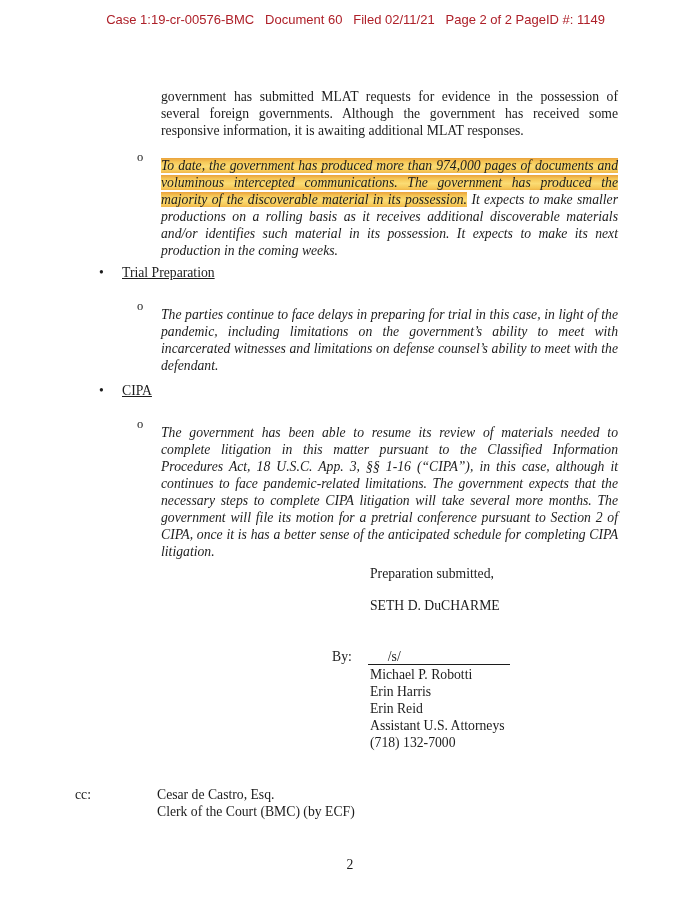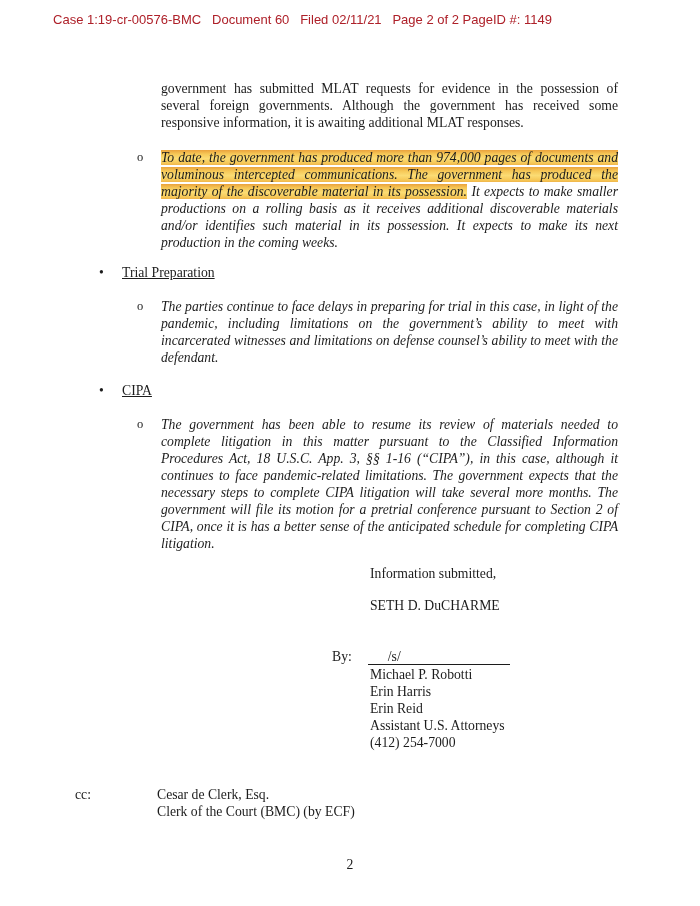--- a/index.html
+++ b/index.html
@@ -7,30 +7,31 @@
   .page {
     position:relative;
     width:700px; height:906px;
     background:#ffffff;
     overflow:hidden;
     font-family:"Liberation Serif", serif;
     color:#1c1c1c;
   }
   .ecf-stamp {
     position:absolute; top:12px; left:0; width:605px;
-    text-align:center;
+    text-align:right;
     font-family:"Liberation Sans", sans-serif;
     font-size:13px;
     color:#ae2029;
     white-space:pre;
   }
   .body-text {
     font-size:13.7px;
     line-height:17px;
     text-align:justify;
+    margin-top:8px;
   }
   .sub-item { position:absolute; display:flex; }
   .sub-bullet {
     flex:0 0 24px;
     font-size:12.5px; line-height:17px;
     text-align:left;
   }
   .sub-text { width:457px;font-style:italic; }
   .l1-item { position:absolute; display:flex; }
   .l1-bullet { flex:0 0 23px; font-size:13.7px; line-height:17px; }
@@ -90,38 +91,38 @@
   <div class="l1-item" style="left:99px; top:382px;">
     <span class="l1-bullet">•</span>
     <span class="l1-label">CIPA</span>
   </div>
 
   <div class="sub-item" style="left:137px; top:416px; width:481px;">
     <span class="sub-bullet">o</span>
     <div class="body-text sub-text">The government has been able to resume its review of materials needed to complete litigation in this matter pursuant to the Classified Information Procedures Act, 18 U.S.C. App. 3, §§ 1-16 (“CIPA”), in this case, although it continues to face pandemic-related limitations.  The government expects that the necessary steps to complete CIPA litigation will take several more months.  The government will file its motion for a pretrial conference pursuant to Section 2 of CIPA, once it is has a better sense of the anticipated schedule for completing CIPA litigation.</div>
   </div>
 
-  <div class="sig-line" style="left:370px; top:565px;">Information submitted,</div>
+  <div class="sig-line" style="left:370px; top:565px;">Preparation submitted,</div>
   <div class="sig-line" style="left:370px; top:597px;">SETH D. DuCHARME</div>
 
   <div class="by-row">
     <span>By:</span><span class="sig-underline"><span>/s/</span></span>
   </div>
 
   <div class="sig-block">
     <div>Michael P. Robotti</div>
     <div>Erin Harris</div>
     <div>Erin Reid</div>
     <div>Assistant U.S. Attorneys</div>
-    <div>(412) 254-7000</div>
+    <div>(718) 132-7000</div>
   </div>
 
   <div class="cc-row">
     <div class="cc-label">cc:</div>
     <div>
-      <div>Cesar de Clerk, Esq.</div>
+      <div>Cesar de Castro, Esq.</div>
       <div>Clerk of the Court (BMC) (by ECF)</div>
     </div>
   </div>
 
   <div class="page-number">2</div>
 
 </div>
 
 </body></html>

